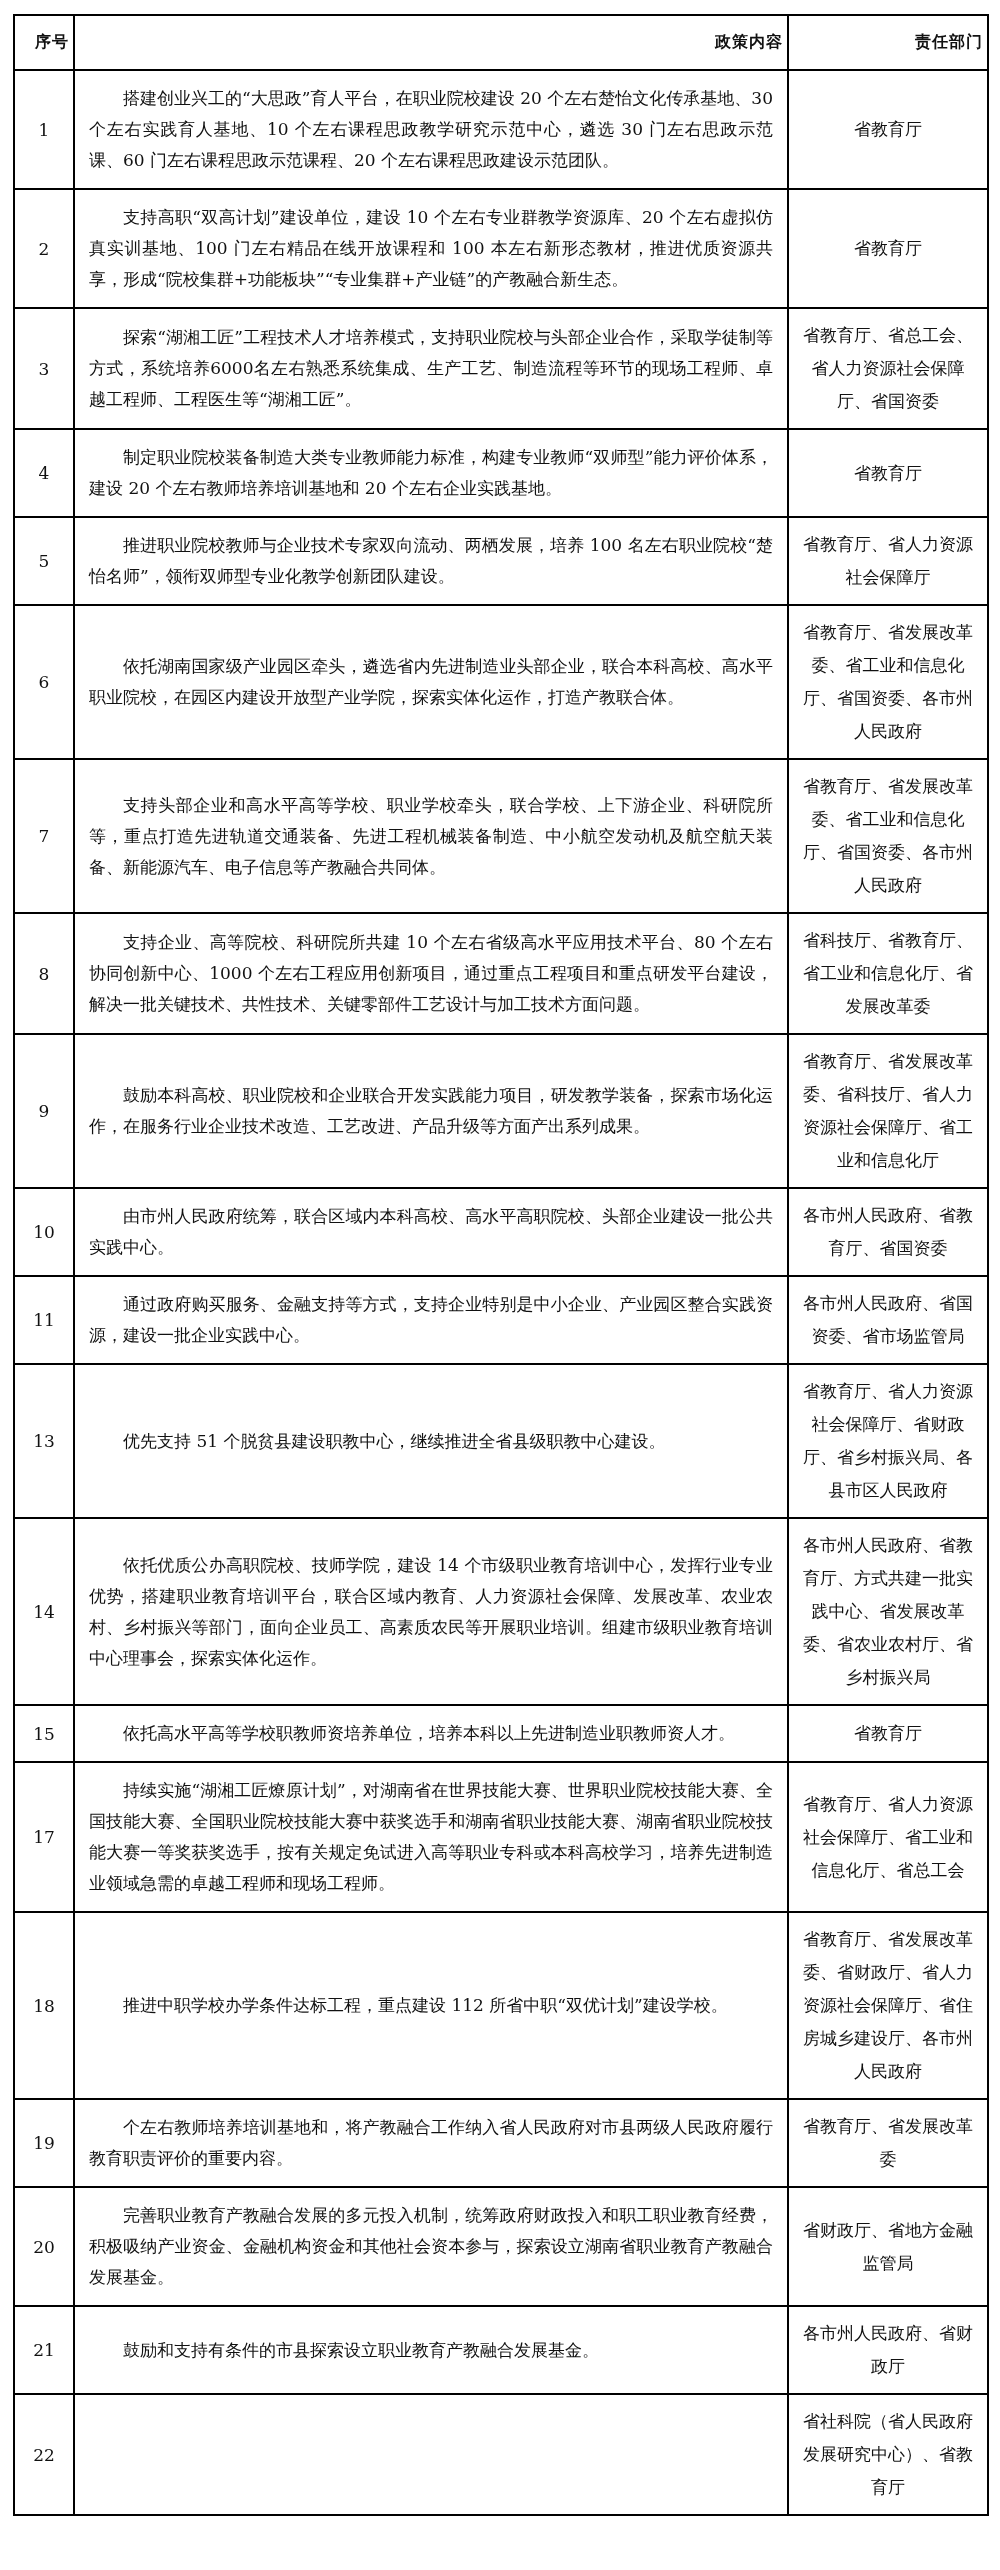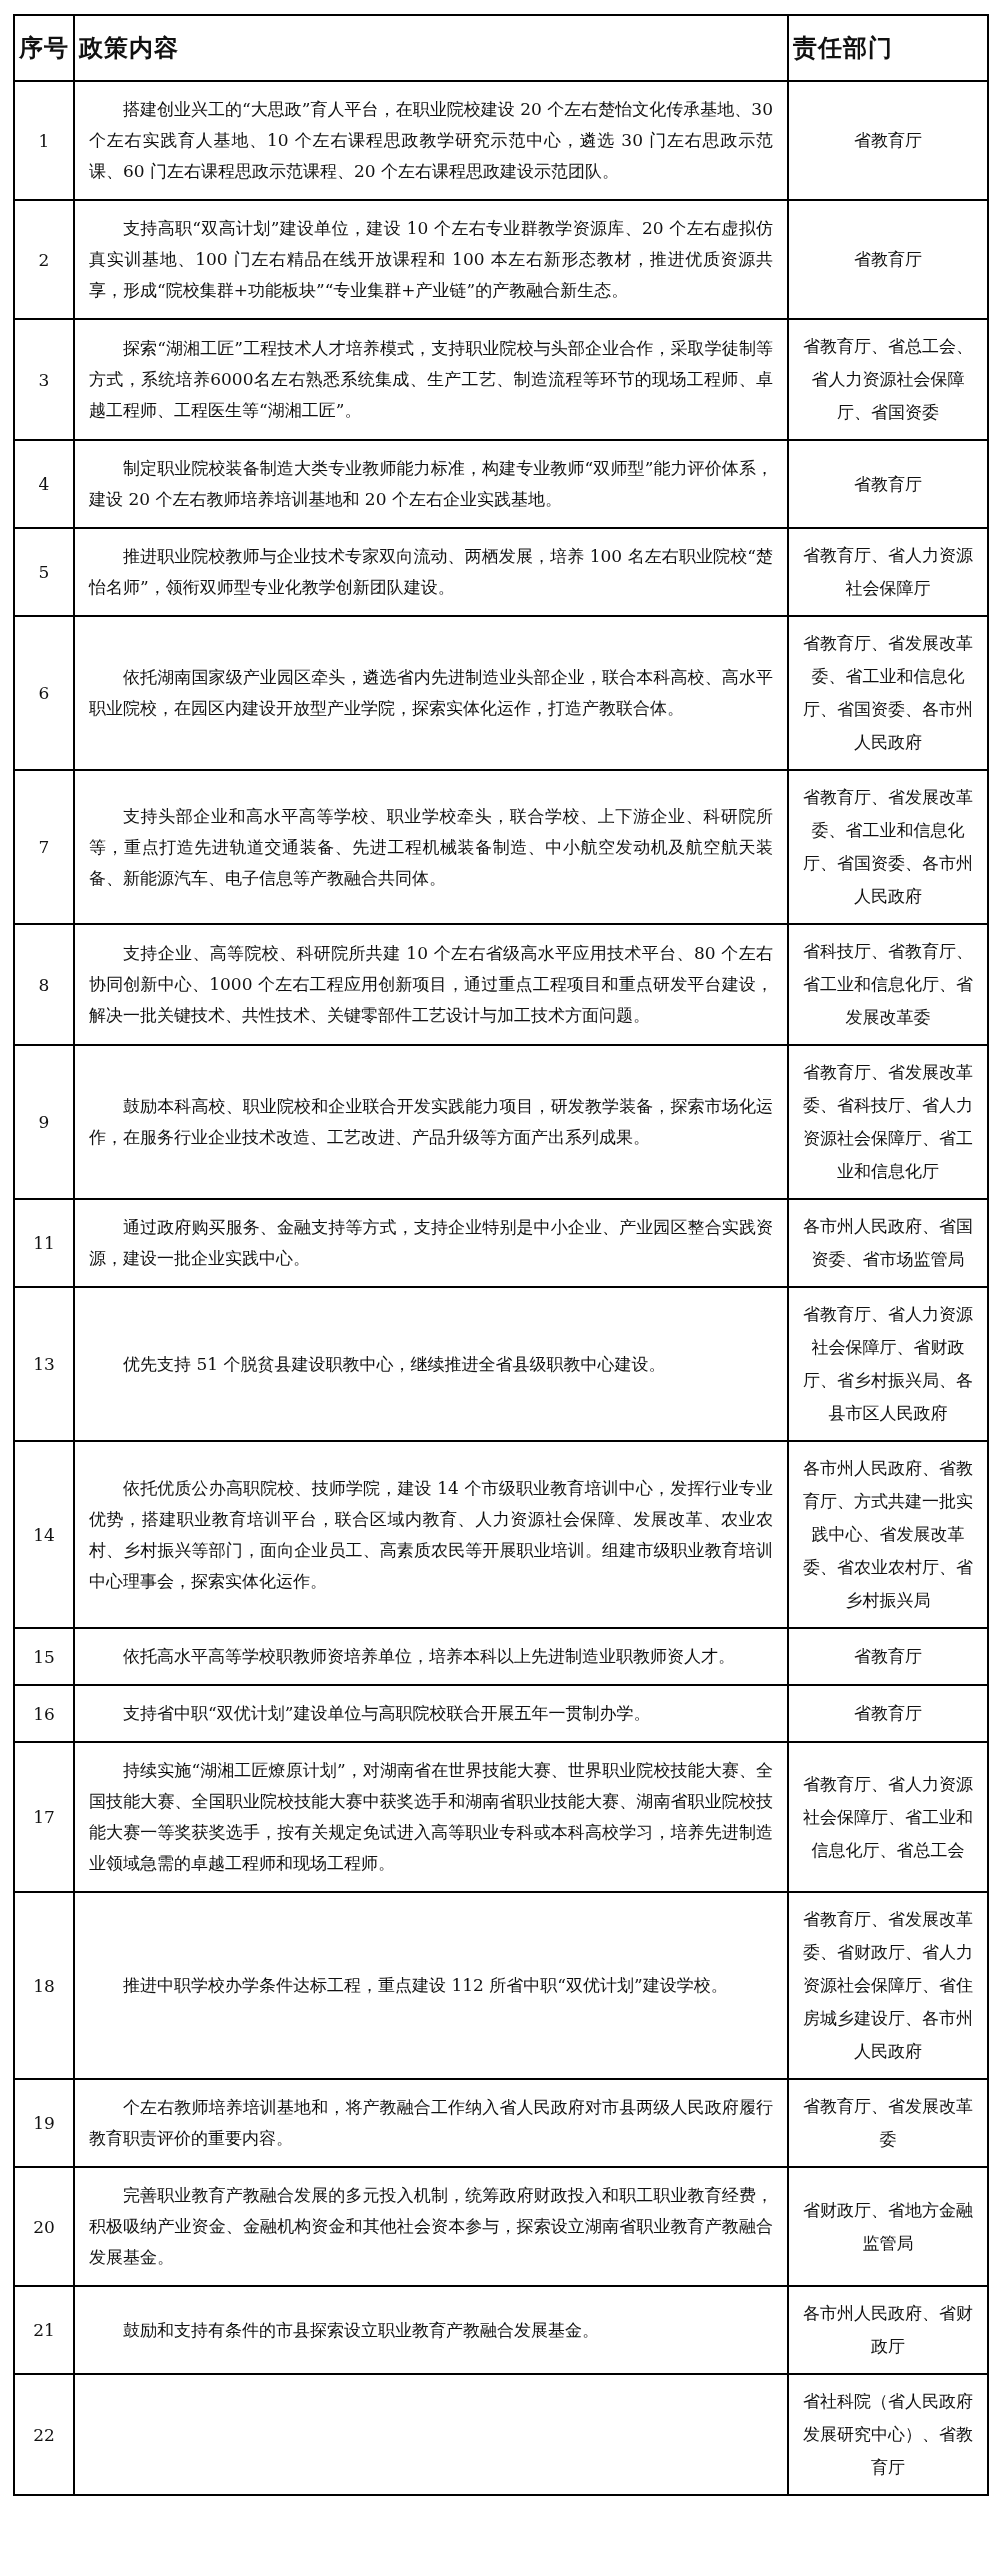--- a/index.html
+++ b/index.html
@@ -23,23 +23,23 @@
   table.policy-table col.col-content { width: 714px; }
   table.policy-table col.col-dept { width: 200px; }
   table.policy-table th,
   table.policy-table td {
     border: 2px solid #000000;
     vertical-align: middle;
     font-size: 17px;
   }
   table.policy-table th {
     font-weight: bold;
-    text-align: left;
+    text-align: right;
     padding: 16px 4px;
-    font-size: 24px;
+    font-size: 16px;
     letter-spacing: 1px;
   }
   td.cell-no {
     text-align: center;
     font-family: "DejaVu Serif", "Liberation Serif", serif;
     font-size: 18px;
     padding: 4px 2px;
   }
   td.cell-content {
     padding: 12px 14px;
@@ -136,20 +136,27 @@
   </tr>
 
   <tr>
     <td class="cell-no">9</td>
     <td class="cell-content">
             <p>鼓励本科高校、职业院校和企业联合开发实践能力项目，研发教学装备，探索市场化运作，在服务行业企业技术改造、工艺改进、产品升级等方面产出系列成果。</p>
           </td>
     <td class="cell-dept">省教育厅、省发展改革委、省科技厅、省人力资源社会保障厅、省工业和信息化厅</td>
   </tr>
 
+  <tr>
+    <td class="cell-no">10</td>
+    <td class="cell-content">
+            <p>由市州人民政府统筹，联合区域内本科高校、高水平高职院校、头部企业建设一批公共实践中心。</p>
+          </td>
+    <td class="cell-dept">各市州人民政府、省教育厅、省国资委</td>
+  </tr>
 
   <tr>
     <td class="cell-no">11</td>
     <td class="cell-content">
             <p>通过政府购买服务、金融支持等方式，支持企业特别是中小企业、产业园区整合实践资源，建设一批企业实践中心。</p>
           </td>
     <td class="cell-dept">各市州人民政府、省国资委、省市场监管局</td>
   </tr>
 
 
@@ -170,27 +177,20 @@
   </tr>
 
   <tr>
     <td class="cell-no">15</td>
     <td class="cell-content">
             <p>依托高水平高等学校职教师资培养单位，培养本科以上先进制造业职教师资人才。</p>
           </td>
     <td class="cell-dept">省教育厅</td>
   </tr>
 
-  <tr>
-    <td class="cell-no">16</td>
-    <td class="cell-content">
-            <p>支持省中职“双优计划”建设单位与高职院校联合开展五年一贯制办学。</p>
-          </td>
-    <td class="cell-dept">省教育厅</td>
-  </tr>
 
   <tr>
     <td class="cell-no">17</td>
     <td class="cell-content">
             <p>持续实施“湖湘工匠燎原计划”，对湖南省在世界技能大赛、世界职业院校技能大赛、全国技能大赛、全国职业院校技能大赛中获奖选手和湖南省职业技能大赛、湖南省职业院校技能大赛一等奖获奖选手，按有关规定免试进入高等职业专科或本科高校学习，培养先进制造业领域急需的卓越工程师和现场工程师。</p>
           </td>
     <td class="cell-dept">省教育厅、省人力资源社会保障厅、省工业和信息化厅、省总工会</td>
   </tr>
 
   <tr>

